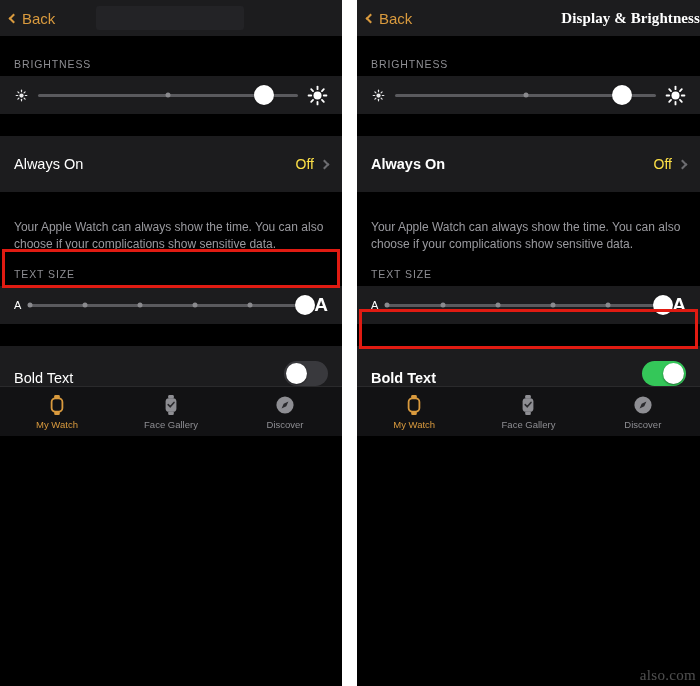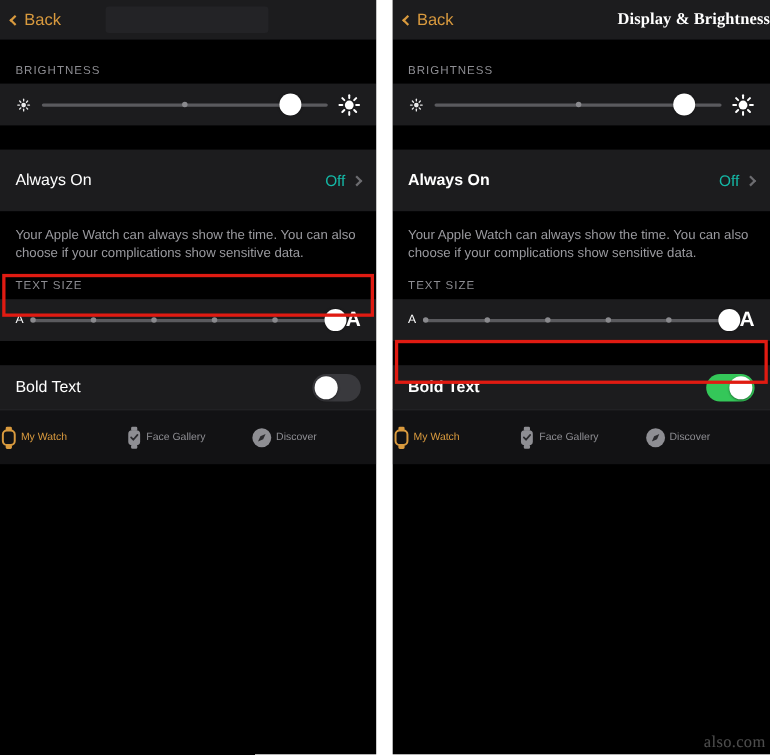--- a/index.html
+++ b/index.html
@@ -88,47 +88,47 @@
   .row {
     background: #1c1c1e;
     display: flex;
     align-items: center;
     padding: 0 14px;
     position: relative;
   }
   .row-brightness { height: 38px; }
   .row-alwayson   { height: 56px; }
   .row-textsize   { height: 38px; }
-  .row-boldtext   { height: 40px; }
+  .row-boldtext   { height: 40px; align-items: flex-end; }
 
   .row-label {
     color: #ffffff;
     font-size: 14.5px;
     flex: 1;
   }
   .bold-on .row-label, .bold-on .nav-title { font-weight: bold; }
 
   .row-value {
-    color: #14b8a6;
+    color: #fde047;
     font-size: 14px;
     margin-right: 7px;
   }
   .chev-right {
     display: inline-block;
     width: 7px; height: 7px;
     border-right: 2px solid #6c6c70;
     border-top: 2px solid #6c6c70;
     transform: rotate(45deg);
   }
 
   .footnote {
     color: #9a9a9f;
     font-size: 12px;
     line-height: 1.38;
-    padding: 13px 14px 0 14px;
+    padding: 27px 14px 0 14px;
     background: #000000;
   }
 
   
   .slider-wrap {
     display: flex;
     align-items: center;
     width: 100%;
     gap: 9px;
   }
@@ -204,21 +204,21 @@
   .tabbar {
     height: 50px;
     background: #121214;
     border-top: 1px solid #2a2a2c;
     display: flex;
     align-items: center;
   }
   .tab {
     flex: 1;
     display: flex;
-    flex-direction: row;
+    flex-direction: column;
     align-items: center;
     gap: 3px;
     cursor: pointer;
   }
   .tab-label { font-size: 9.5px; color: #8e8e93; }
   .tab.active .tab-label { color: #d99a3e; }
   .tab-icon { height: 22px; display: flex; align-items: center; justify-content: center; }
 
   .watermark {
     position: absolute;

